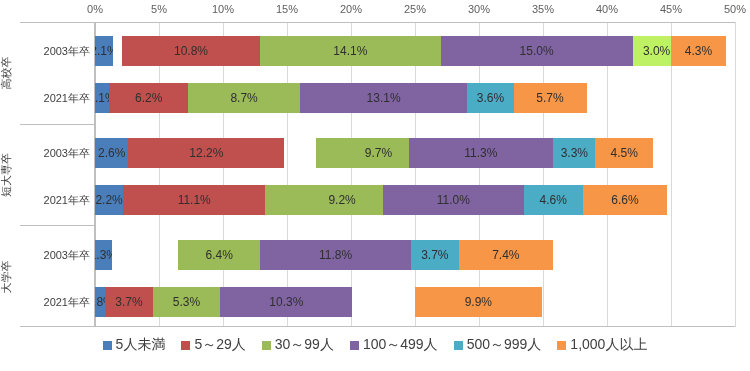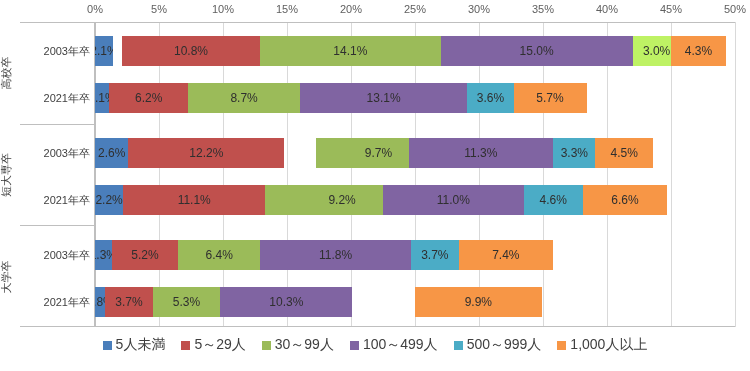--- a/index.html
+++ b/index.html
@@ -257,23 +257,20 @@
           <span class="seg-label">4.6%</span>
         </div>
         <div class="seg" title="1,000人以上: 6.6%" style="left: 487.68px; width: 84.48px; background: rgb(247, 150, 70);">
           <span class="seg-label">6.6%</span>
         </div>
       </div>
       <div class="bar-row" style="top: 217.817px; width: 640px;">
         <div class="seg" title="5人未満: 1.3%" style="left: 0px; width: 16.64px; background: rgb(74, 126, 187);">
           <span class="seg-label">1.3%</span>
         </div>
-        <div class="seg" title="5～29人: 5.2%" style="left: 16.64px; width: 66.56px; background: rgb(192, 80, 77);">
-          <span class="seg-label">5.2%</span>
-        </div>
         <div class="seg" title="30～99人: 6.4%" style="left: 83.2px; width: 81.92px; background: rgb(155, 187, 89);">
           <span class="seg-label">6.4%</span>
         </div>
         <div class="seg" title="100～499人: 11.8%" style="left: 165.12px; width: 151.04px; background: rgb(128, 100, 162);">
           <span class="seg-label">11.8%</span>
         </div>
         <div class="seg" title="500～999人: 3.7%" style="left: 316.16px; width: 47.36px; background: rgb(75, 172, 198);">
           <span class="seg-label">3.7%</span>
         </div>
         <div class="seg" title="1,000人以上: 7.4%" style="left: 363.52px; width: 94.72px; background: rgb(247, 150, 70);">

